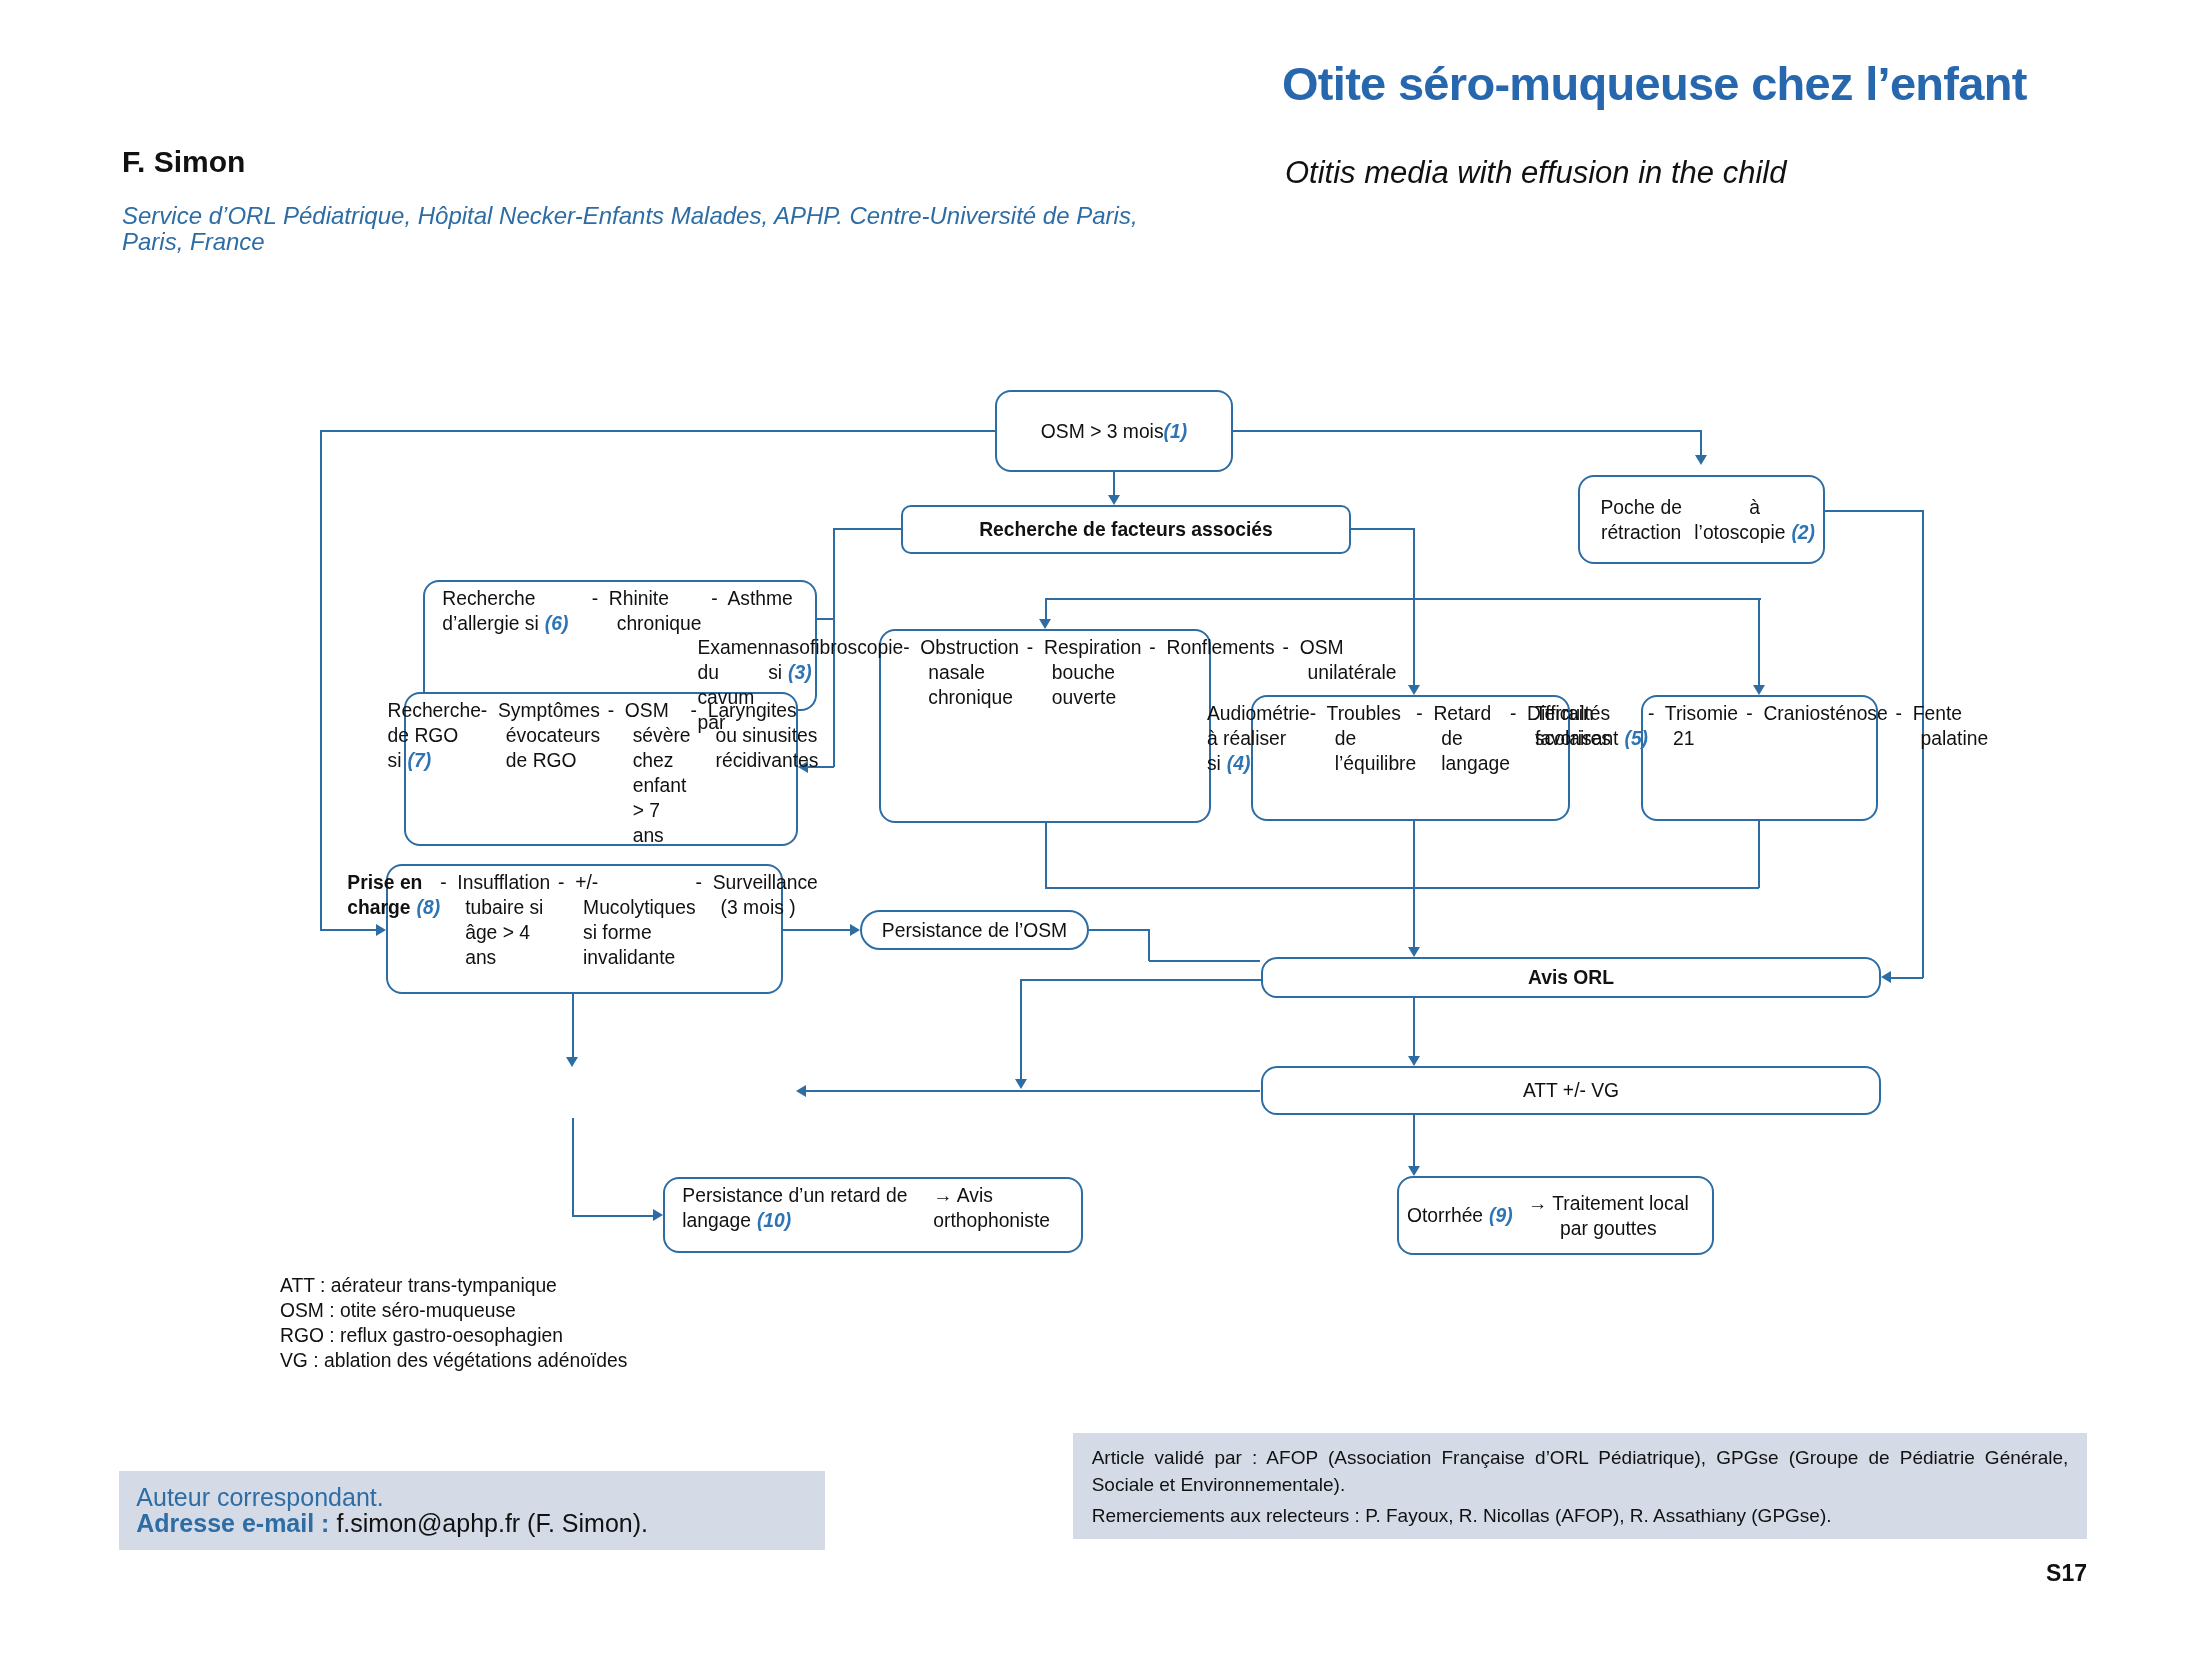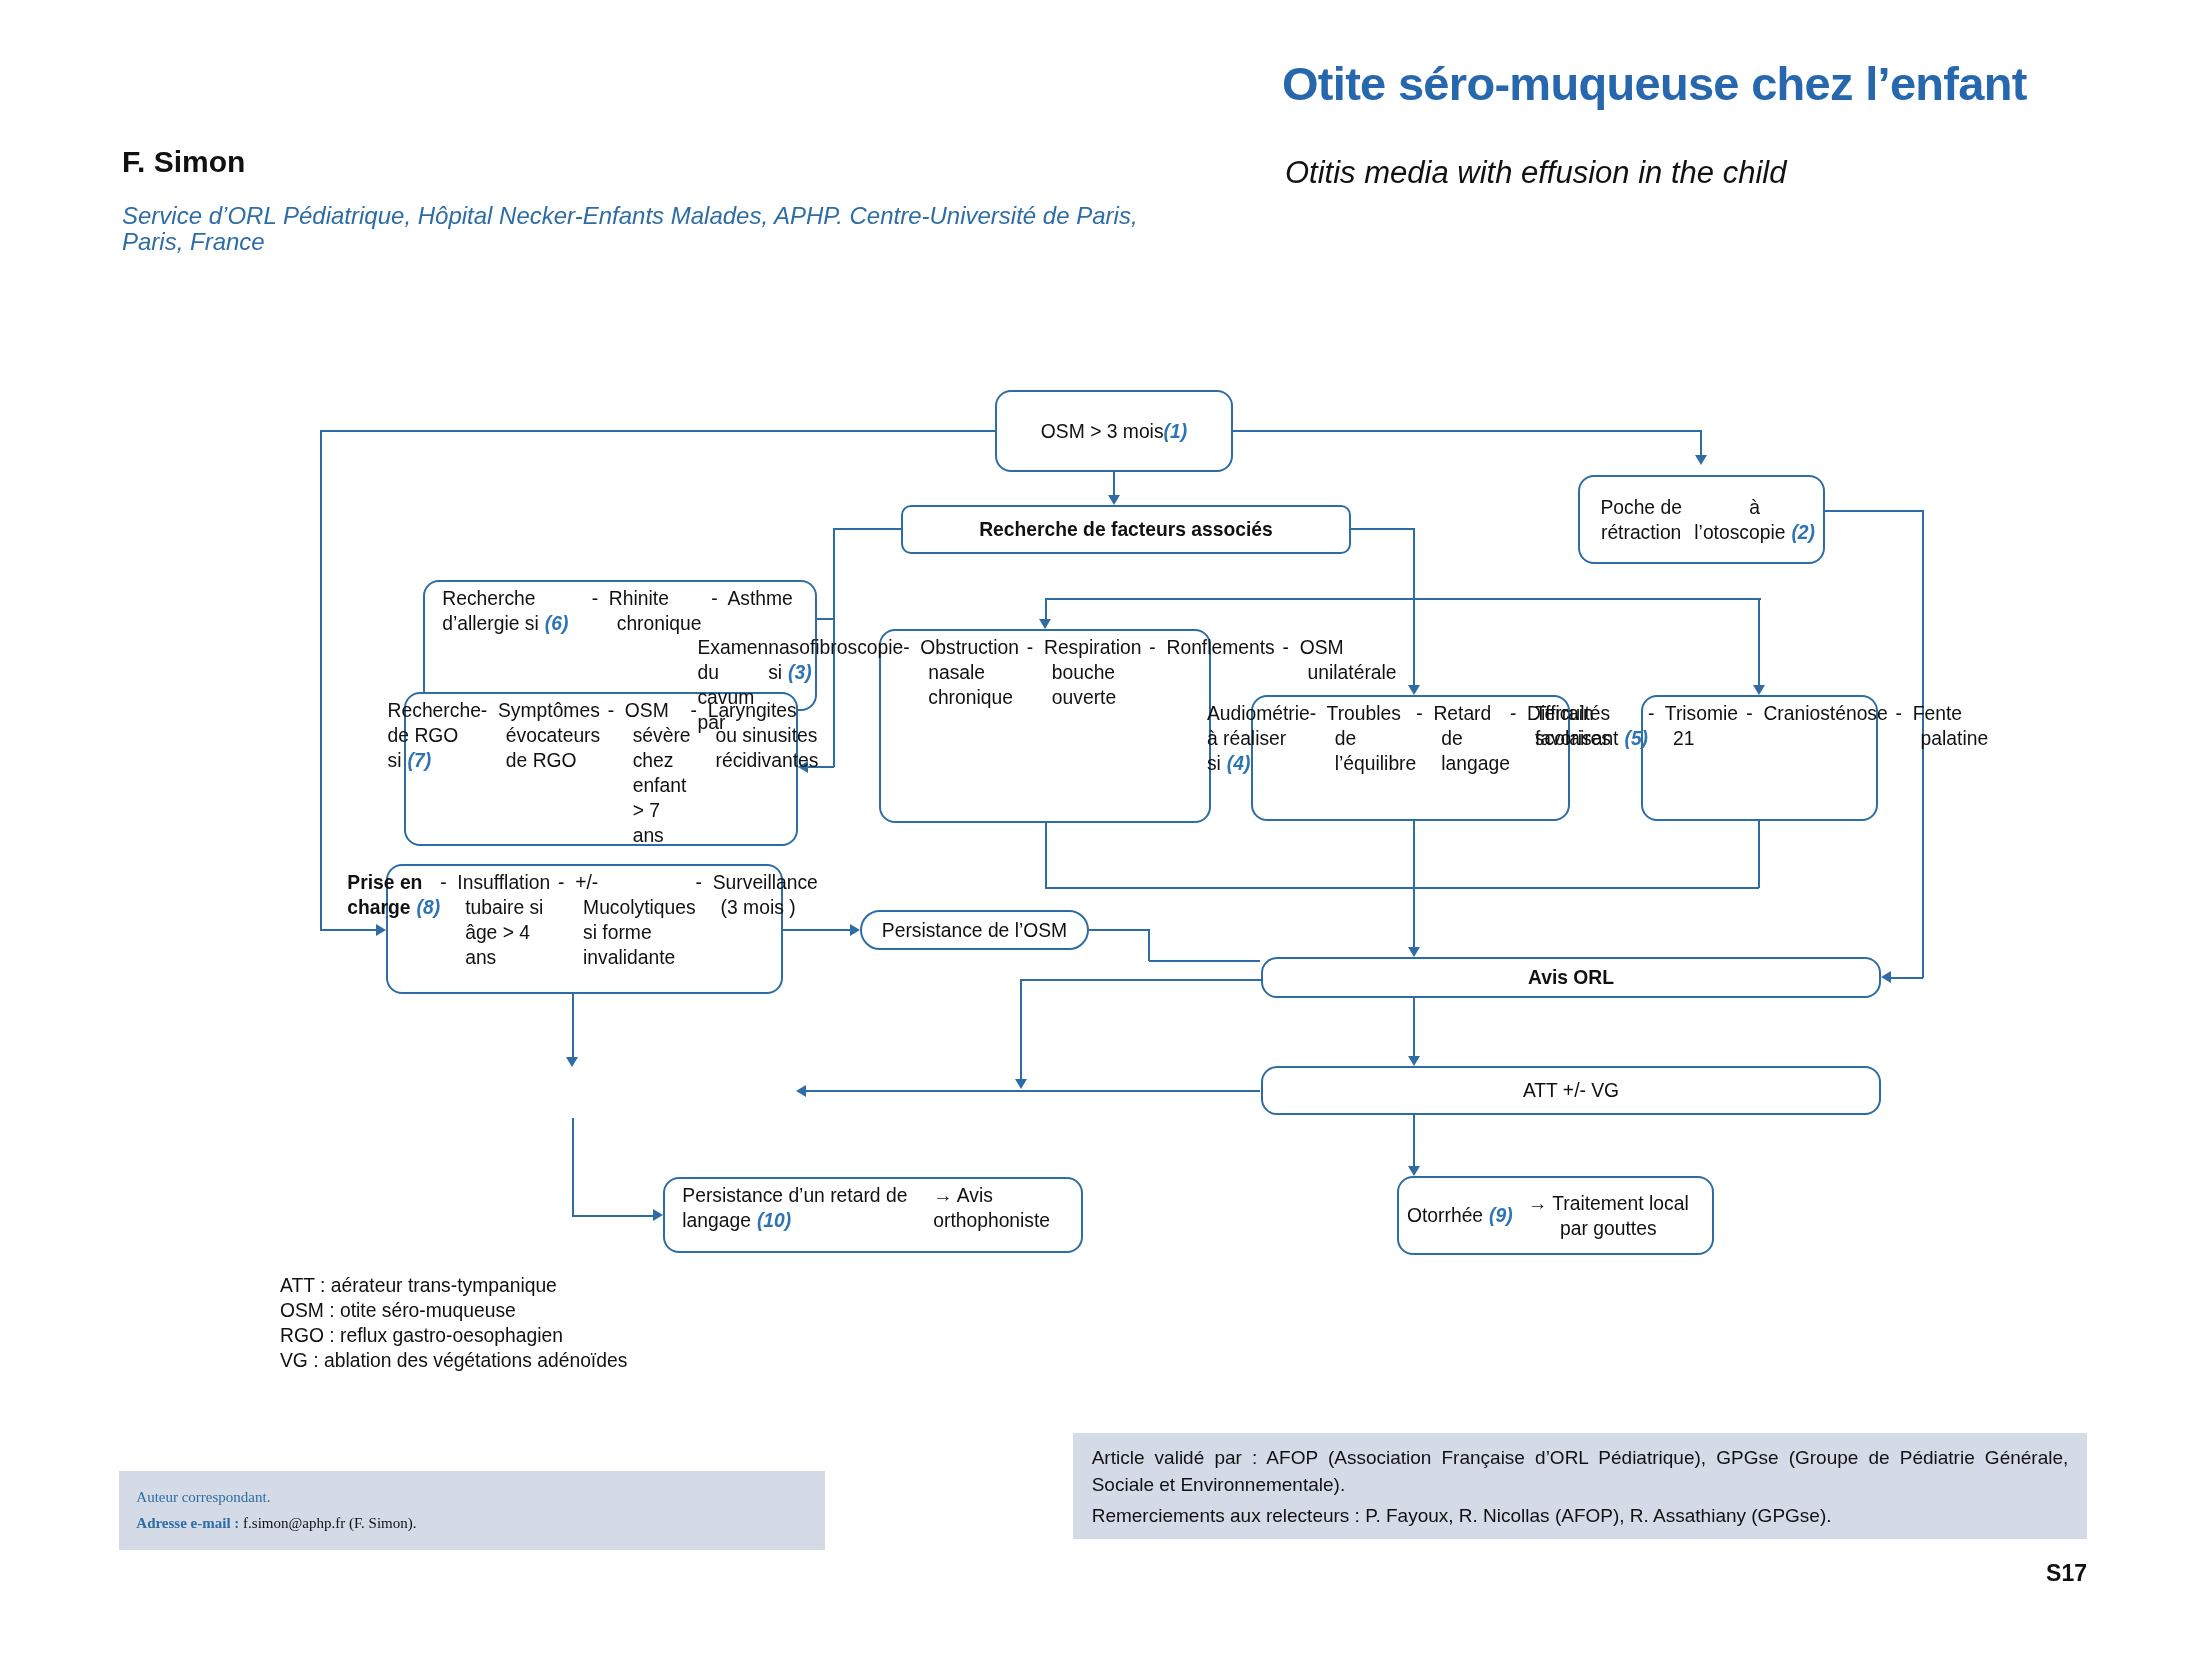--- a/index.html
+++ b/index.html
@@ -31,21 +31,21 @@
   .hl{position:absolute;height:2px;background:var(--c-accent);}
   .vl{position:absolute;width:2px;background:var(--c-accent);}
   .ah{position:absolute;width:0;height:0;}
   .ah.down{border-left:6px solid transparent;border-right:6px solid transparent;border-top:10px solid var(--c-accent);}
   .ah.left{border-top:6px solid transparent;border-bottom:6px solid transparent;border-right:10px solid var(--c-accent);}
   .ah.right{border-top:6px solid transparent;border-bottom:6px solid transparent;border-left:10px solid var(--c-accent);}
 
   
   .abbrev{position:absolute;left:280px;top:1273px;font-size:19.3px;line-height:25px;}
   .f-left{position:absolute;left:119px;top:1471px;width:706px;background:var(--c-footer_bg);box-sizing:border-box;
-          padding:13.3px 17.3px;font-size:15px;line-height:26px;font-family:Liberation Serif, serif;}
+          padding:13.3px 17.3px;font-size:25px;line-height:26px;}
   .f-left .l1{color:var(--c-accent);}
   .f-left .lbl{color:var(--c-accent);font-weight:bold;}
   .f-right{position:absolute;left:1073px;top:1433px;width:1014px;background:var(--c-footer_bg);box-sizing:border-box;
            padding:10.7px 18.7px;font-size:19px;line-height:27px;text-align:justify;}
   .f-right p{margin:0;}
   .f-right p + p{margin-top:4px;}
   .pagenum{position:absolute;left:2020px;top:1560px;width:67px;text-align:right;font-size:23px;font-weight:bold;}
 </style>
 </head>
 <body>

